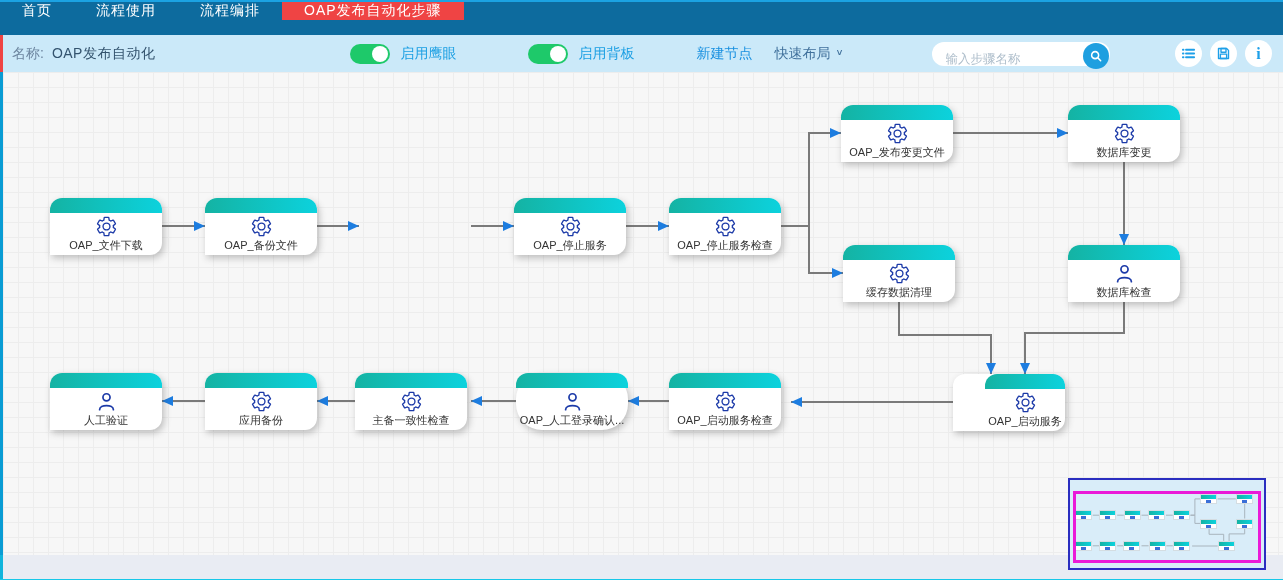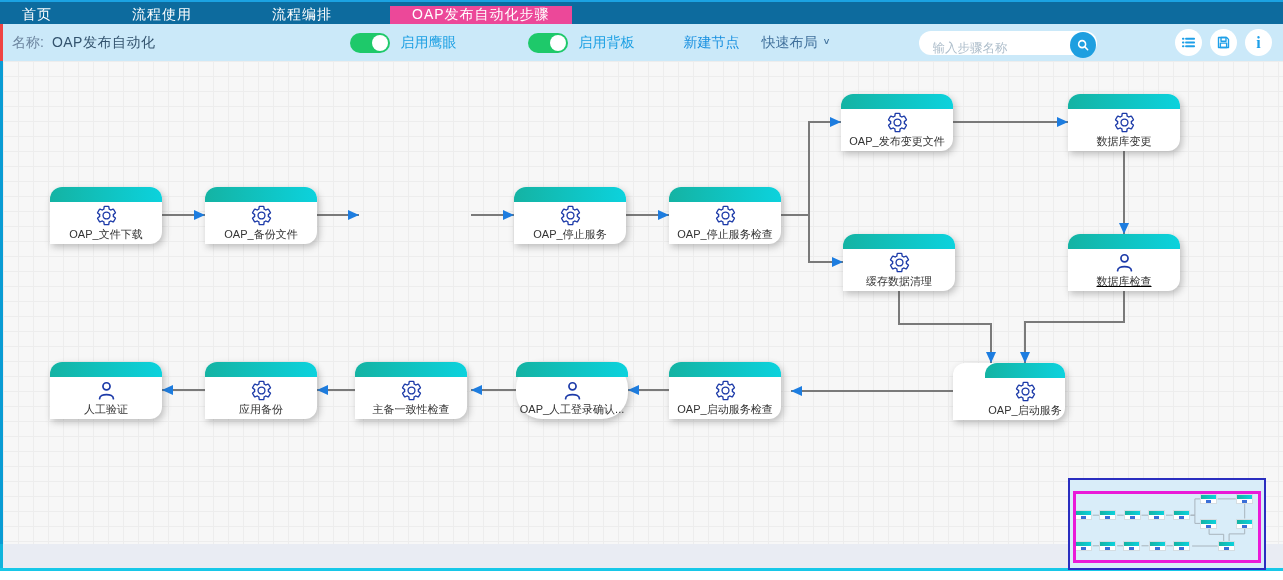--- a/index.html
+++ b/index.html
@@ -1,24 +1,24 @@
 <!DOCTYPE html>
 <html><head>
 <meta charset="utf-8">
 <style>
   * { margin:0; padding:0; box-sizing:border-box; }
   html,body { width:1283px; height:580px; overflow:hidden; position:relative;
     font-family:"Liberation Sans","DejaVu Sans",sans-serif; background:#fff; }
 
   
-  .topbar { height:24px; background:#0d6b9e; border-top:2px solid #1ba3e3;
-    display:flex; align-items:flex-end; padding-left:0;gap:36px; }
+  .topbar { height:35px; background:#0d6b9e; border-top:2px solid #1ba3e3;
+    display:flex; align-items:flex-start; padding-left:0; }
   .tab { color:#fff; font-size:14px; display:flex; align-items:center;
     padding:0 22px; cursor:pointer; letter-spacing:1px; }
-  .tab.active { background:#ec4899; }
+  .tab.active { background:#ef4444; }
 
   
   .toolbar { height:37px; background:#cbe9f9; display:flex; align-items:center;
     padding-left:9px; border-left:3px solid #ef4444; position:relative; }
   .name-label { color:#6d86a0; font-size:14px; }
   .name-value { color:#33536e; font-size:14px; margin-left:8px; letter-spacing:.5px; }
   .toggle-group { display:flex; align-items:center; }
   .toggle { width:40px; height:20px; border-radius:10px; background:#1ec96a;
     position:relative; cursor:pointer; flex:0 0 auto; }
   .toggle .knob { position:absolute; right:2px; top:2px; width:16px; height:16px;
@@ -94,21 +94,21 @@
     <span class="toggle-label">启用鹰眼</span>
   </div>
 
   <div class="toggle-group" style="margin-left:72px;">
     <div class="toggle">
         <div class="knob"></div>
       </div>
     <span class="toggle-label">启用背板</span>
   </div>
 
-  <span class="link-btn" style="margin-left:49px;text-align:right;">新建节点</span>
+  <span class="link-btn" style="margin-left:62px;text-align:right;">新建节点</span>
 
   <div class="layout-dd" style="margin-left:22px;">
     <span>快速布局</span>
     <span class="chevron">∨</span>
   </div>
 
   <div class="searchbox" style="margin-left:88px;">
     <input type="text" placeholder="输入步骤名称" style="">
     <button class="search-btn">
       <svg width="14" height="14" viewBox="0 0 24 24" fill="none" stroke="#fff" stroke-width="2.6" stroke-linecap="round">
@@ -229,21 +229,21 @@
     </div>
     <div class="node" style="left: 840px; top: 173px;">
       <div class="hd"></div>
     <div class="ic">
         <svg width="23" height="23" viewBox="0 0 24 24" fill="none" stroke="#1c3aa8" stroke-width="1.4">
           <path d="M19.14,12.94c0.04-0.3,0.06-0.61,0.06-0.94c0-0.32-0.02-0.64-0.07-0.94l2.03-1.58c0.18-0.14,0.23-0.41,0.12-0.61l-1.92-3.32c-0.12-0.22-0.37-0.29-0.59-0.22l-2.39,0.96c-0.5-0.38-1.03-0.7-1.62-0.94L14.4,2.81c-0.04-0.24-0.24-0.41-0.48-0.41h-3.84c-0.24,0-0.43,0.17-0.47,0.41L9.25,5.35C8.66,5.59,8.12,5.92,7.63,6.29L5.24,5.33c-0.22-0.08-0.47,0-0.59,0.22L2.74,8.87C2.62,9.08,2.66,9.34,2.86,9.48l2.03,1.58C4.84,11.36,4.8,11.69,4.8,12s0.02,0.64,0.07,0.94l-2.03,1.58c-0.18,0.14-0.23,0.41-0.12,0.61l1.92,3.32c0.12,0.22,0.37,0.29,0.59,0.22l2.39-0.96c0.5,0.38,1.03,0.7,1.62,0.94l0.36,2.54c0.05,0.24,0.24,0.41,0.48,0.41h3.84c0.24,0,0.44-0.17,0.47-0.41l0.36-2.54c0.59-0.24,1.13-0.56,1.62-0.94l2.39,0.96c0.22,0.08,0.47,0,0.59-0.22l1.92-3.32c0.12-0.22,0.07-0.47-0.12-0.61L19.14,12.94z M12,15.6c-1.98,0-3.6-1.62-3.6-3.6s1.62-3.6,3.6-3.6s3.6,1.62,3.6,3.6S13.98,15.6,12,15.6z"></path>
         </svg>
       </div>
     <div class="lb">缓存数据清理</div>
     </div>
-    <div class="node" style="left: 1065px; top: 173px; text-decoration: underline;">
+    <div class="node" style="left: 1065px; top: 173px;">
       <div class="hd"></div>
     <div class="ic">
         <svg width="23" height="23" viewBox="0 0 24 24" fill="none" stroke="#1c3aa8" stroke-width="1.8" stroke-linecap="round">
           <circle cx="12" cy="7.6" r="3.7"></circle>
           <path d="M4.8,20.5 c0,-5.6 14.4,-5.6 14.4,0"></path>
         </svg>
       </div>
     <div class="lb">数据库检查</div>
     </div>
     <div class="node" style="left: 47px; top: 301px;">

